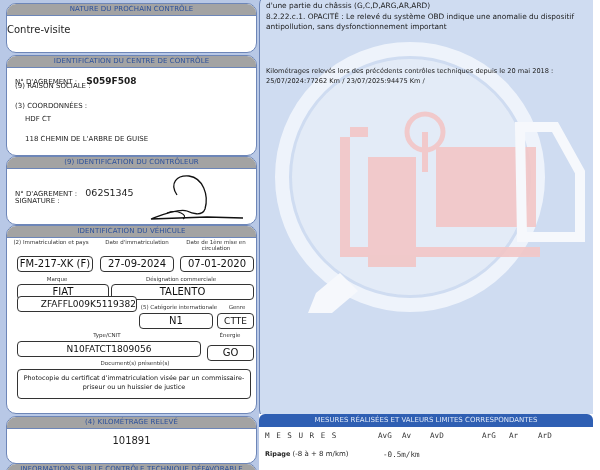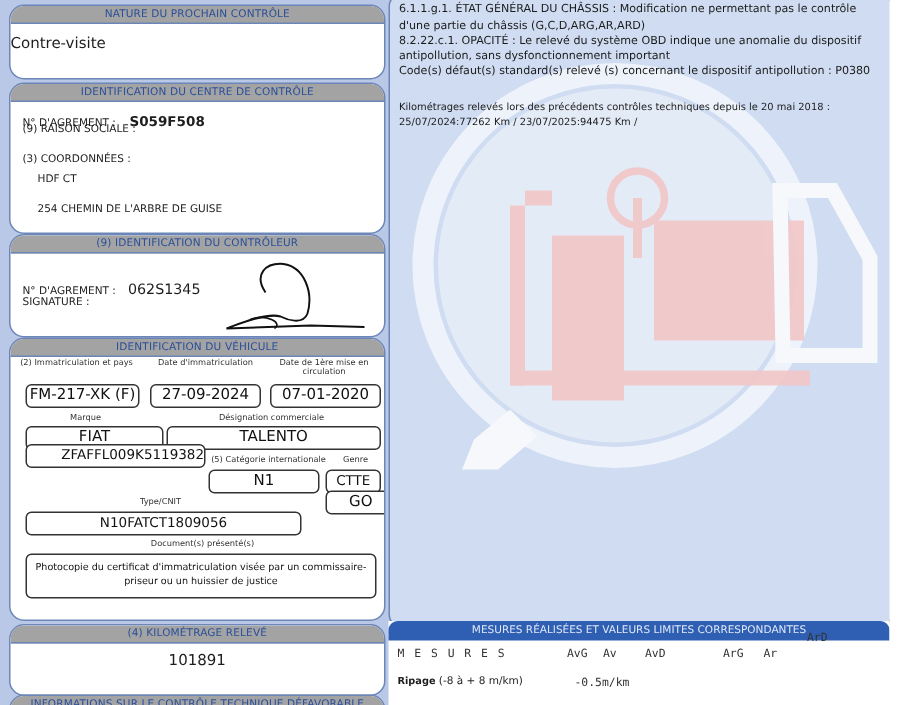--- a/index.html
+++ b/index.html
@@ -73,21 +73,21 @@
 
 <div class="panel" style="top:55px; height:99px;">
   <div class="panel-head">IDENTIFICATION DU CENTRE DE CONTRÔLE</div>
   <div style="position:absolute; left:8px; top:13px;">
     <span class="label">N° D'AGREMENT :</span>
     <span style="font-weight:bold; font-size:9px; margin-left:4px;">S059F508</span>
   </div>
   <div class="label" style="position:absolute; left:8px; top:26px;">(9) RAISON SOCIALE :</div>
   <div class="small" style="position:absolute; left:18px; top:35px;">HDF CT</div>
   <div class="label" style="position:absolute; left:8px; top:46px;">(3) COORDONNÉES :</div>
-  <div class="small" style="position:absolute; left:18px; top:55px;">254 CHEMIN DE L'ARBRE DE GUISE</div>
+  <div class="small" style="position:absolute; left:18px; top:55px;">118 CHEMIN DE L'ARBRE DE GUISE</div>
   <div class="small" style="position:absolute; left:18px; top:75px;">59113 SECLIN</div>
   <div class="small" style="position:absolute; left:18px; top:84px;">03.20.62.83.35</div>
 </div>
 
 <div class="panel" style="top:156px; height:67px;">
   <div class="panel-head">(9) IDENTIFICATION DU CONTRÔLEUR</div>
   <div style="position:absolute; left:8px; top:24px;">
     <span class="label">N° D'AGREMENT :</span>
     <span style="font-size:9.5px; margin-left:3px;">062S1345</span>
   </div>
@@ -117,21 +117,21 @@
   <div class="cap" style="left:10px; top:78px; width:124px;">(1) N° dans la série du type (VIN)</div>
   <div class="cap" style="left:132px; top:78px; width:80px;">(5) Catégorie internationale</div>
   <div class="cap" style="left:212px; top:78px; width:36px;">Genre</div>
   <div class="field" style="left:10px; top:70px; width:118px; height:14px; line-height:14px; font-size:9px;text-align:right;">ZFAFFL009K5119382</div>
   <div class="field" style="left:132px; top:87px; width:72px; height:14px; line-height:14px;">N1</div>
   <div class="field" style="left:210px; top:87px; width:35px; height:14px; line-height:14px; font-size:9px;">CTTE</div>
 
   <div class="cap" style="left:10px; top:106px; width:180px;">Type/CNIT</div>
   <div class="cap" style="left:200px; top:106px; width:46px;">Énergie</div>
   <div class="field" style="left:10px; top:115px; width:182px; height:14px; line-height:14px; font-size:9px;">N10FATCT1809056</div>
-  <div class="field" style="left:200px; top:101px; width:45px; height:14px; line-height:14px;margin-left:10px;">GO</div>
+  <div class="field" style="left:200px; top:119px; width:45px; height:14px; line-height:14px;">GO</div>
 
   <div class="cap" style="left:10px; top:134px; width:236px;">Document(s) présenté(s)</div>
   <div class="field" style="left:10px; top:143px; width:234px; height:30px; font-size:6.4px; line-height:9px; padding-top:4px; box-sizing:border-box; overflow:hidden;">Photocopie du certificat d'immatriculation visée par un commissaire-priseur ou un huissier de justice</div>
 </div>
 
 <div class="panel" style="top:416px; height:46px;">
   <div class="panel-head">(4) KILOMÉTRAGE RELEVÉ</div>
   <div style="text-align:center; font-size:10px; margin-top:6px;">101891</div>
 </div>
 
@@ -150,41 +150,39 @@
       <rect x="176" y="150" width="100" height="80"></rect>
       <circle cx="165" cy="135" r="18" fill="none" stroke="#f2c6c6" stroke-width="5"></circle>
       <rect x="162" y="135" width="6" height="40"></rect>
       <rect x="80" y="250" width="200" height="10"></rect>
     </g>
     <path d="M260 130 L 295 130 L 320 175 L 320 240 L 262 240 Z" fill="none" stroke="#f6f8fc" stroke-width="10"></path>
     <path d="M56 296 L 80 276 L 98 294 L 72 316 L 48 316 Z" fill="#f6f8fc"></path>
   </svg>
   <div class="defects">
     <div style="margin-top:-6px;">d'un feu de brouillard avant (G)</div>
-    <div>6.1.1.g.1. ÉTAT GÉNÉRAL DU CHÂSSIS : Modification ne permettant pas le contrôle</div>
     <div>d'une partie du châssis (G,C,D,ARG,AR,ARD)</div>
     <div>8.2.22.c.1. OPACITÉ : Le relevé du système OBD indique une anomalie du dispositif</div>
     <div>antipollution, sans dysfonctionnement important</div>
-    <div>Code(s) défaut(s) standard(s) relevé (s) concernant le dispositif antipollution : P0380</div>
   </div>
   <div class="km-prev">
     <div>Kilométrages relevés lors des précédents contrôles techniques depuis le 20 mai 2018 :</div>
     <div>25/07/2024:77262 Km / 23/07/2025:94475 Km /</div>
   </div>
 </div>
 
 <div class="measures">
   <div class="measures-head">MESURES RÉALISÉES ET VALEURS LIMITES CORRESPONDANTES</div>
   <div class="mono" style="position:absolute; left:6px; top:17px; letter-spacing:1px;">M E S U R E S</div>
   <div class="mono" style="position:absolute; left:119px; top:17px;">AvG</div>
   <div class="mono" style="position:absolute; left:143px; top:17px;">Av</div>
   <div class="mono" style="position:absolute; left:171px; top:17px;">AvD</div>
   <div class="mono" style="position:absolute; left:223px; top:17px;">ArG</div>
   <div class="mono" style="position:absolute; left:250px; top:17px;">Ar</div>
-  <div class="mono" style="position:absolute; left:279px; top:6px;">ArD</div>
+  <div class="mono" style="position:absolute; left:279px; top:17px;">ArD</div>
   <div style="position:absolute; left:6px; top:36px; font-size:7px;">
     <span style="font-weight:bold; font-size:6.5px;">Ripage</span>
     <span>(-8 à + 8 m/km)</span>
   </div>
   <div class="mono" style="position:absolute; left:124px; top:36px;">-0.5m/km</div>
 </div>
 
 <div class="right-strip"></div>
 
 </body></html>

